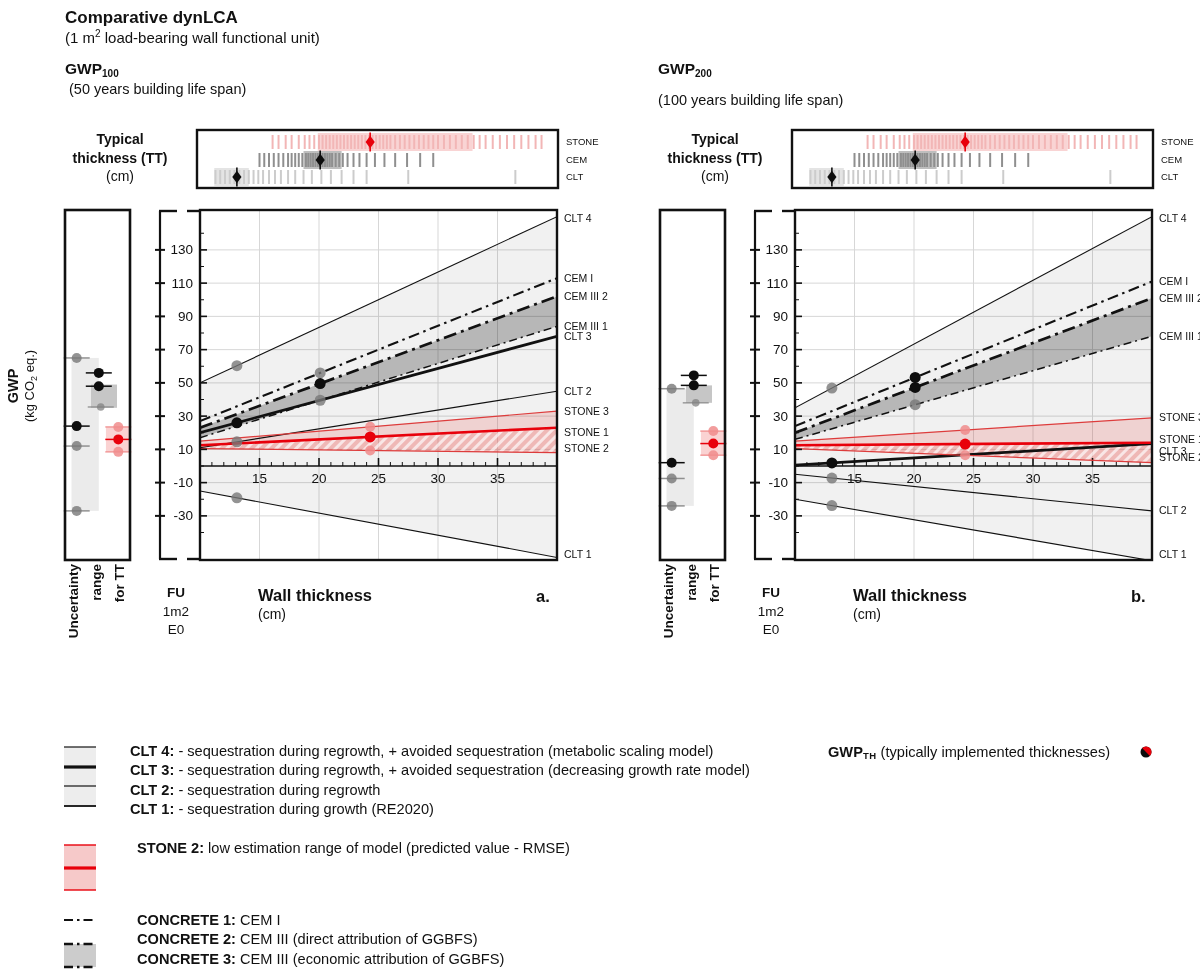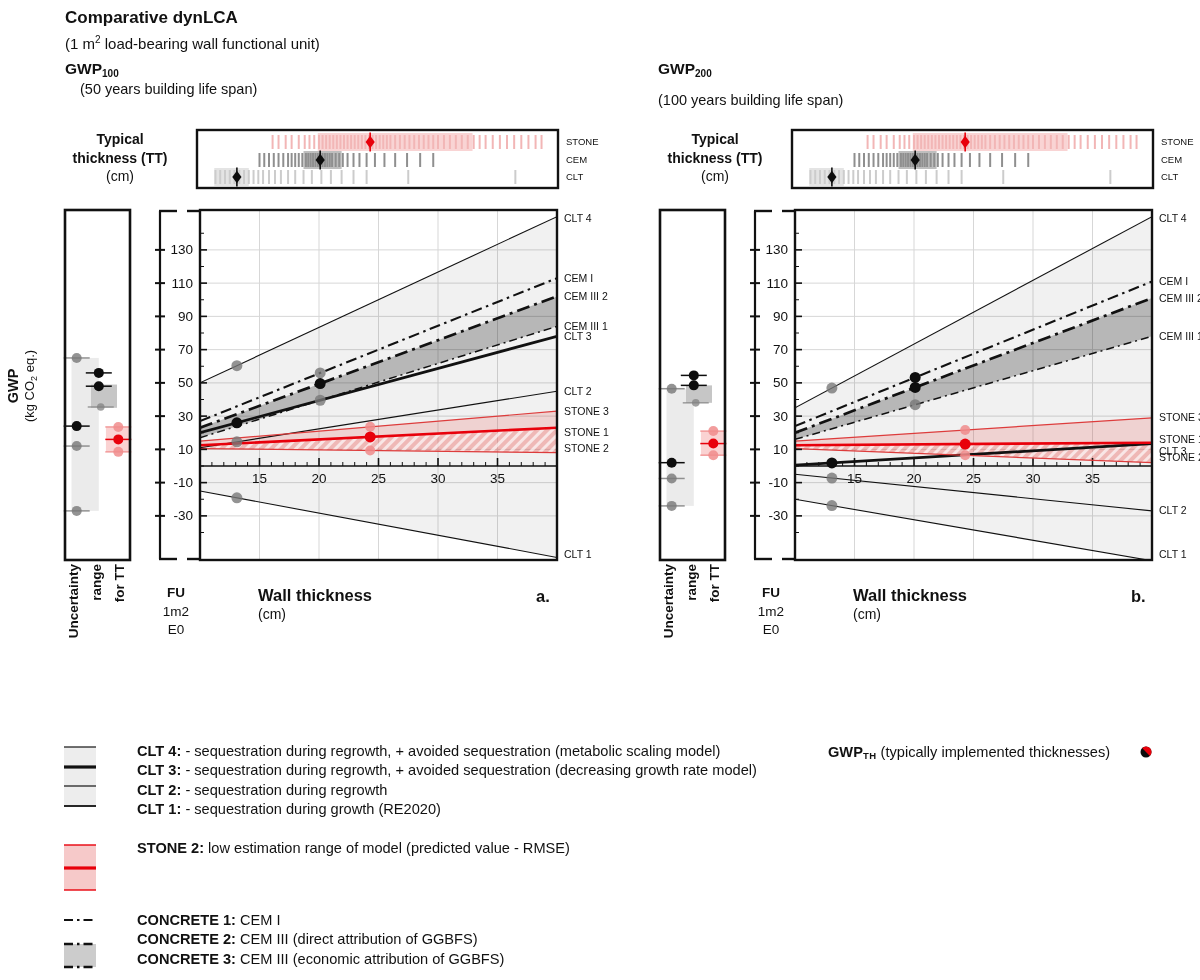--- a/index.html
+++ b/index.html
@@ -2,21 +2,21 @@
 <html><head>
 <meta charset="utf-8">
 <style>
   html,body{margin:0;padding:0;background:#fff;}
   #root{position:relative;width:1200px;height:980px;background:#fff;overflow:hidden;
         font-family:"Liberation Sans",sans-serif;color:#111;}
   #fig{position:absolute;left:0;top:0;}
   .t{position:absolute;white-space:nowrap;color:#111;font-size:14.5px;line-height:1.25;}
   .b{font-weight:bold;}
   .title{font-size:17px;font-weight:bold;}
-  .subtitle{font-size:15px;margin-top:6px;}
+  .subtitle{font-size:15px;}
   .gwp-h{font-size:15.5px;font-weight:bold;}
   .life{font-size:14.5px;}
   .subnum{font-size:10px;font-weight:bold;vertical-align:-3px;}
   .subcap{font-size:9.5px;font-weight:bold;vertical-align:-2px;letter-spacing:.5px;}
   sup{font-size:10px;}
   .striplab{text-align:center;width:150px;font-size:14px;line-height:18.5px;}
   .rot{transform:rotate(-90deg);transform-origin:center center;}
   .ylab{width:150px;height:42px;text-align:center;}
   .ylab .l1{font-size:14.5px;font-weight:bold;}
   .ylab .l2{font-size:13px;}
@@ -642,21 +642,21 @@
         <line x1="64" x2="96" y1="967" y2="967" stroke="#111" stroke-width="2.4" stroke-dasharray="9 4 2.5 4"></line>
         <circle cx="1146" cy="752" r="5.5" fill="#0d0d0d"></circle>
         <path d="M 1140.5,752 A 5.5,5.5 0 0 1 1151.5,752 Z" fill="#e8000b" transform="rotate(45 1146 752)"></path>
       </g>
     </svg>
 
   <div class="t title" style="left:65px;top:7px">Comparative dynLCA</div>
   <div class="t subtitle" style="left:65px;top:28px"><span>(1 m</span><sup>2</sup><span> load-bearing wall functional unit)</span></div>
 
   <div class="t gwp-h" style="left:65px;top:59px"><span>GWP</span><span class="subnum">100</span></div>
-  <div class="t life" style="left:80px;top:80px">(50 years building life span)</div>
+  <div class="t life" style="left:69px;top:80px">(50 years building life span)</div>
   <div class="t gwp-h" style="left:658px;top:59px"><span>GWP</span><span class="subnum">200</span></div>
   <div class="t life" style="left:658px;top:91px">(100 years building life span)</div>
 
   <div class="t striplab" style="left:45px;top:130px">
     <div class="b">Typical</div>
     <div class="b">thickness (TT)</div>
     <div>(cm)</div>
   </div>
   <div class="t striplab" style="left:640px;top:130px">
     <div class="b">Typical</div>
@@ -695,21 +695,21 @@
     <div class="l1">Wall thickness</div>
     <div class="l2">(cm)</div>
   </div>
   <div class="t wt" style="left:853px;top:585px">
     <div class="l1">Wall thickness</div>
     <div class="l2">(cm)</div>
   </div>
   <div class="t letter" style="left:536px;top:586px">a.</div>
   <div class="t letter" style="left:1131px;top:586px">b.</div>
 
-  <div class="t" id="legend-clt" style="left:137px;top:742px">
+  <div class="t" id="legend-clt" style="left:130px;top:742px">
       <div class="lrow"><span class="b">CLT 4: </span><span>- sequestration during regrowth, + avoided sequestration (metabolic scaling model)</span></div>
       <div class="lrow"><span class="b">CLT 3: </span><span>- sequestration during regrowth, + avoided sequestration (decreasing growth rate model)</span></div>
       <div class="lrow"><span class="b">CLT 2: </span><span>- sequestration during regrowth</span></div>
       <div class="lrow"><span class="b">CLT 1: </span><span>- sequestration during growth (RE2020)</span></div>
     </div>
   <div class="t" id="legend-stone" style="left:137px;top:839px">
       <div class="lrow"><span class="b">STONE 2: </span><span>low estimation range of model (predicted value - RMSE)</span></div>
     </div>
   <div class="t" id="legend-concrete" style="left:137px;top:911px">
       <div class="lrow"><span class="b">CONCRETE 1: </span><span>CEM I</span></div>

